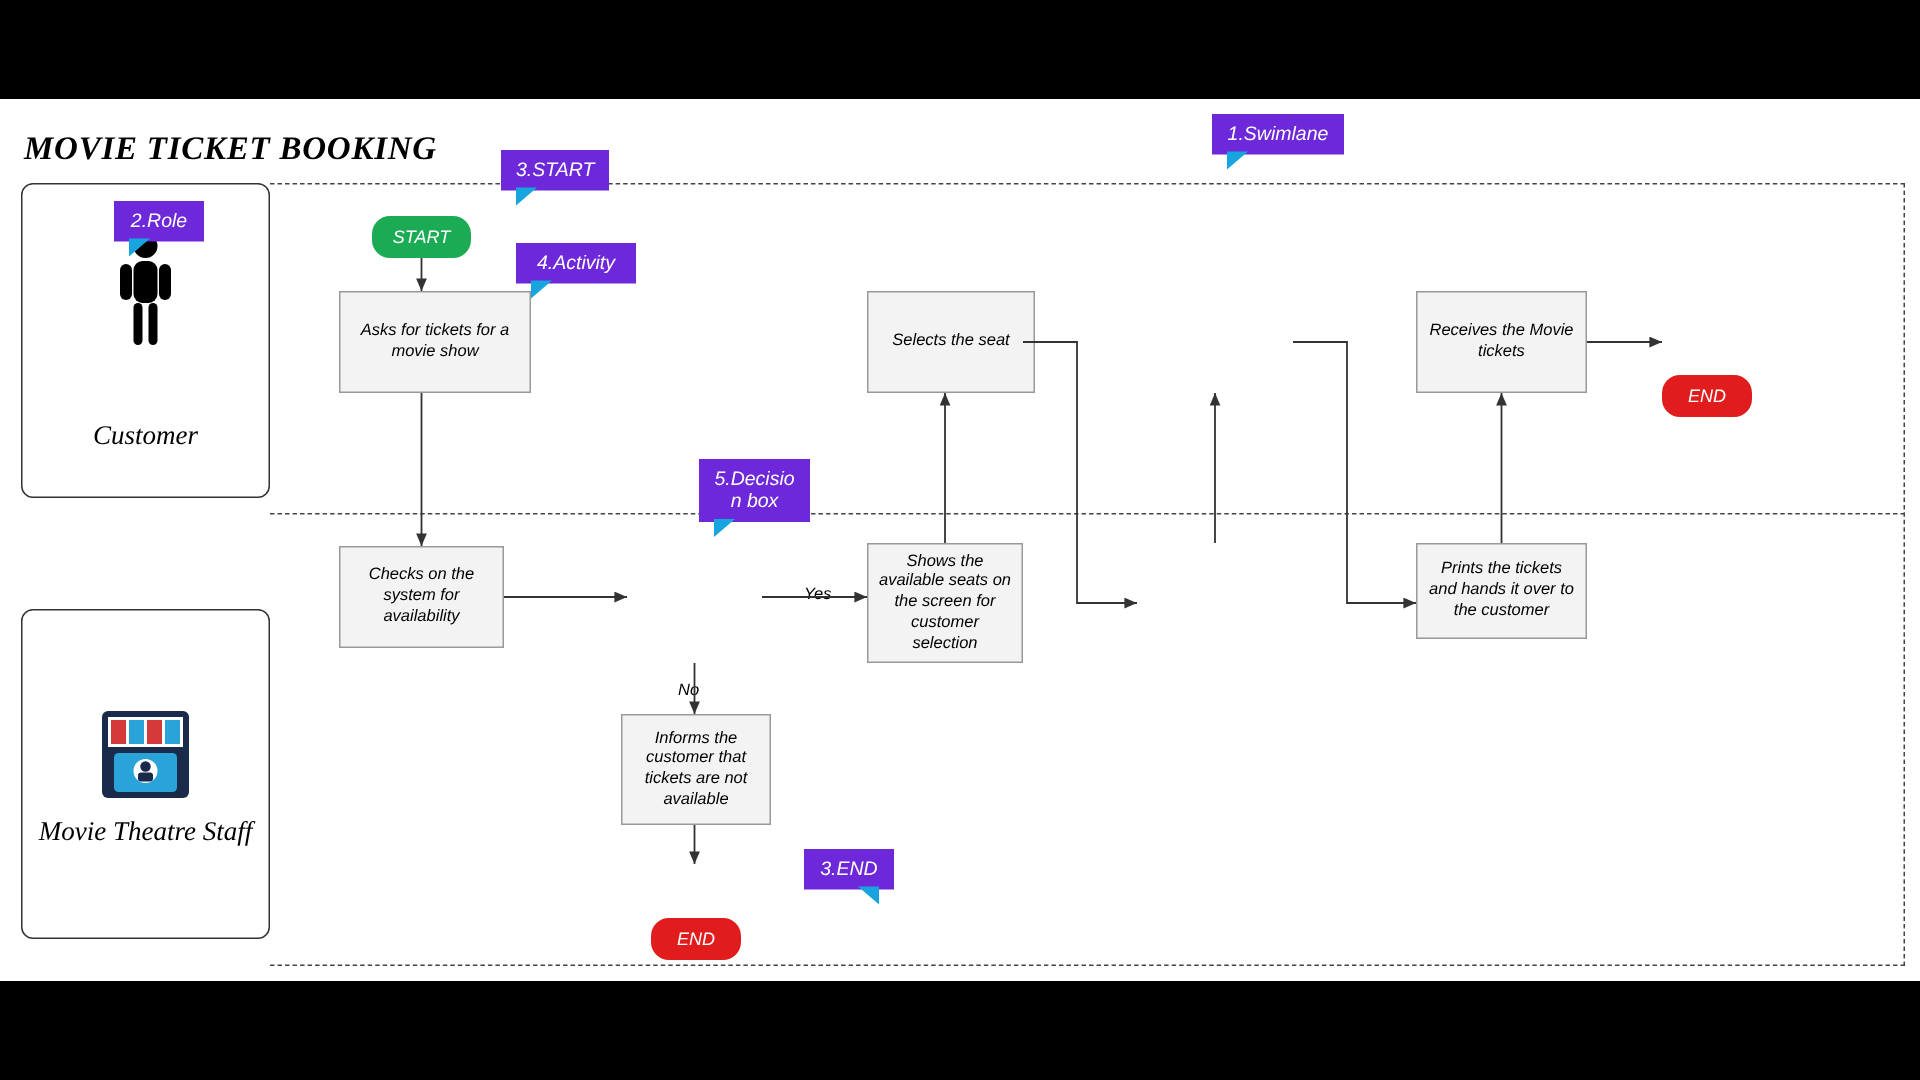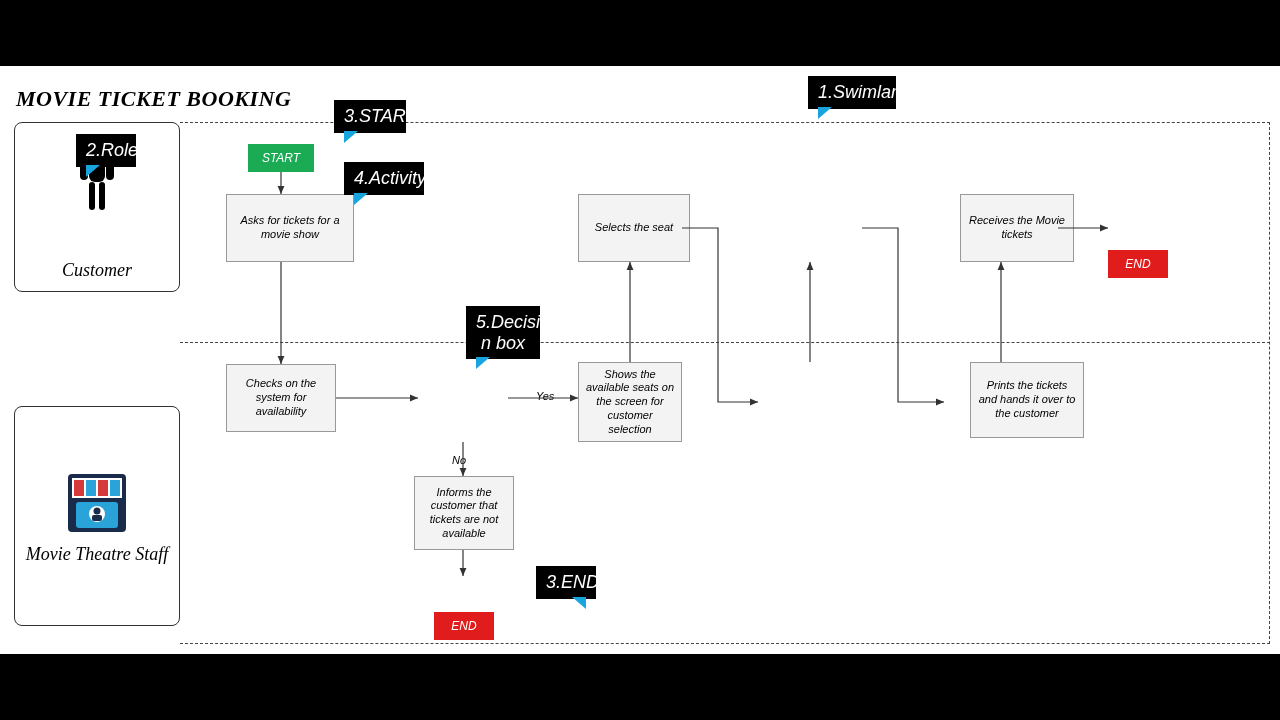--- a/index.html
+++ b/index.html
@@ -52,41 +52,41 @@
     width: 166px;
     border: 1px solid #333;
     border-radius: 8px;
     text-align: center;
     display: flex;
     flex-direction: column;
     align-items: center;
     justify-content: center;
     padding: 10px 4px;
   }
-  .role-1 { top: 56px; height: 170px; gap: 40px; }
+  .role-1 { top: 56px; height: 210px; gap: 40px; }
   .role-2 { top: 340px; height: 220px; }
   .role-label { font-family: Georgia, serif; font-size: 18px; margin-top: 6px; }
   .person-icon { width: 44px; height: 80px; }
   .booth-icon { width: 70px; height: 70px; }
 
   .activity {
     position: absolute;
     background: #f3f3f3;
     border: 1px solid #999;
     font-size: 11px;
     text-align: center;
     display: flex;
     align-items: center;
     justify-content: center;
     padding: 6px;
     line-height: 1.25;
   }
   .startend {
     position: absolute;
-    border-radius: 0;
+    border-radius: 12px;
     color: #fff;
     font-size: 12px;
     text-align: center;
     display: flex;
     align-items: center;
     justify-content: center;
     font-weight: 500;
   }
   .start { background: #1aab54; }
   .end   { background: #e11c1c; margin-top: 36px; }
@@ -111,23 +111,23 @@
     align-items: center;
     justify-content: center;
     font-size: 10px;
     text-align: center;
     line-height: 1.15;
     padding: 22px;
   }
 
   .callout {
     position: absolute;
-    background: #000000;
+    background: #6d28d9;
     color: #fff;
-    font-size: 18px;
+    font-size: 13px;
     padding: 6px 10px;
     line-height: 1.15;
     text-align: center;
   }
   .callout .tail-bl {
     position: absolute;
     left: 10px; bottom: -10px;
     width: 0; height: 0;
     border-left: 0 solid transparent;
     border-right: 14px solid transparent;
@@ -191,28 +191,28 @@
       <circle cx="35" cy="43" r="3.5" fill="#1a2a4a"></circle>
       <rect x="30" y="47" width="10" height="6" rx="2" fill="#1a2a4a"></rect>
     </svg>
     <div class="role-label">Movie Theatre Staff</div>
   </div>
 
   <div class="startend start" style="left:248px; top:78px; width:66px; height:28px;">START</div>
 
   <div class="activity" style="left:226px; top:128px; width:128px; height:68px;">Asks for tickets for a movie show</div>
   <div class="activity" style="left:578px; top:128px; width:112px; height:68px;">Selects the seat</div>
-  <div class="activity" style="left:944px; top:128px; width:114px; height:68px;margin-left:16px;">Receives the Movie tickets</div>
+  <div class="activity" style="left:944px; top:128px; width:114px; height:68px;">Receives the Movie tickets</div>
   <div class="startend end" style="left:1108px; top:148px; width:60px; height:28px;">END</div>
 
   <div class="activity" style="left:226px; top:298px; width:110px; height:68px;">Checks on the system for availability</div>
 
 
   <div class="activity" style="left:578px; top:296px; width:104px; height:80px;">Shows the available seats on the screen for customer selection</div>
-  <div class="activity" style="left:944px; top:296px; width:114px; height:76px;margin-left:26px;">Prints the tickets and hands it over to the customer</div>
+  <div class="activity" style="left:944px; top:296px; width:114px; height:64px;">Prints the tickets and hands it over to the customer</div>
 
   <div class="activity" style="left:414px; top:410px; width:100px; height:74px;">Informs the customer that tickets are not available</div>
   <div class="startend end" style="left:434px; top:510px; width:60px; height:28px;">END</div>
 
   <div class="edge-label" style="left:534px; top:324px;">Yes</div>
   <div class="edge-label" style="left:450px; top:388px;">No</div>
 
   <div class="callout" style="left:808px; top:10px; width:88px;">
     <span>1.Swimlane</span>
     <div class="tail-bl"></div>

